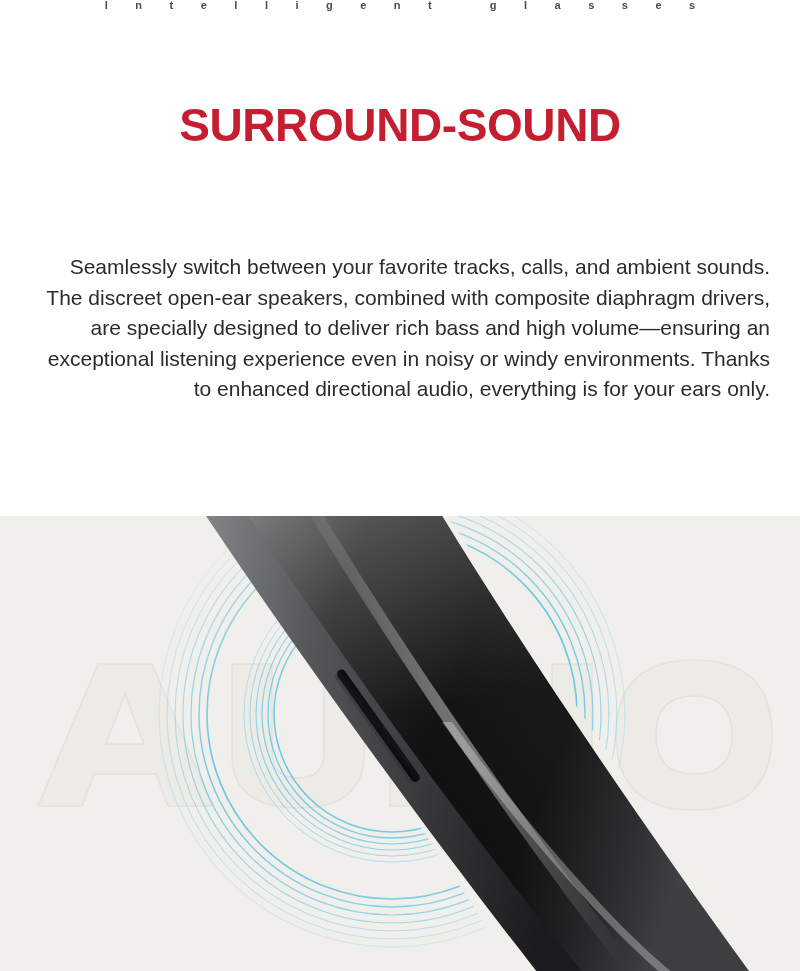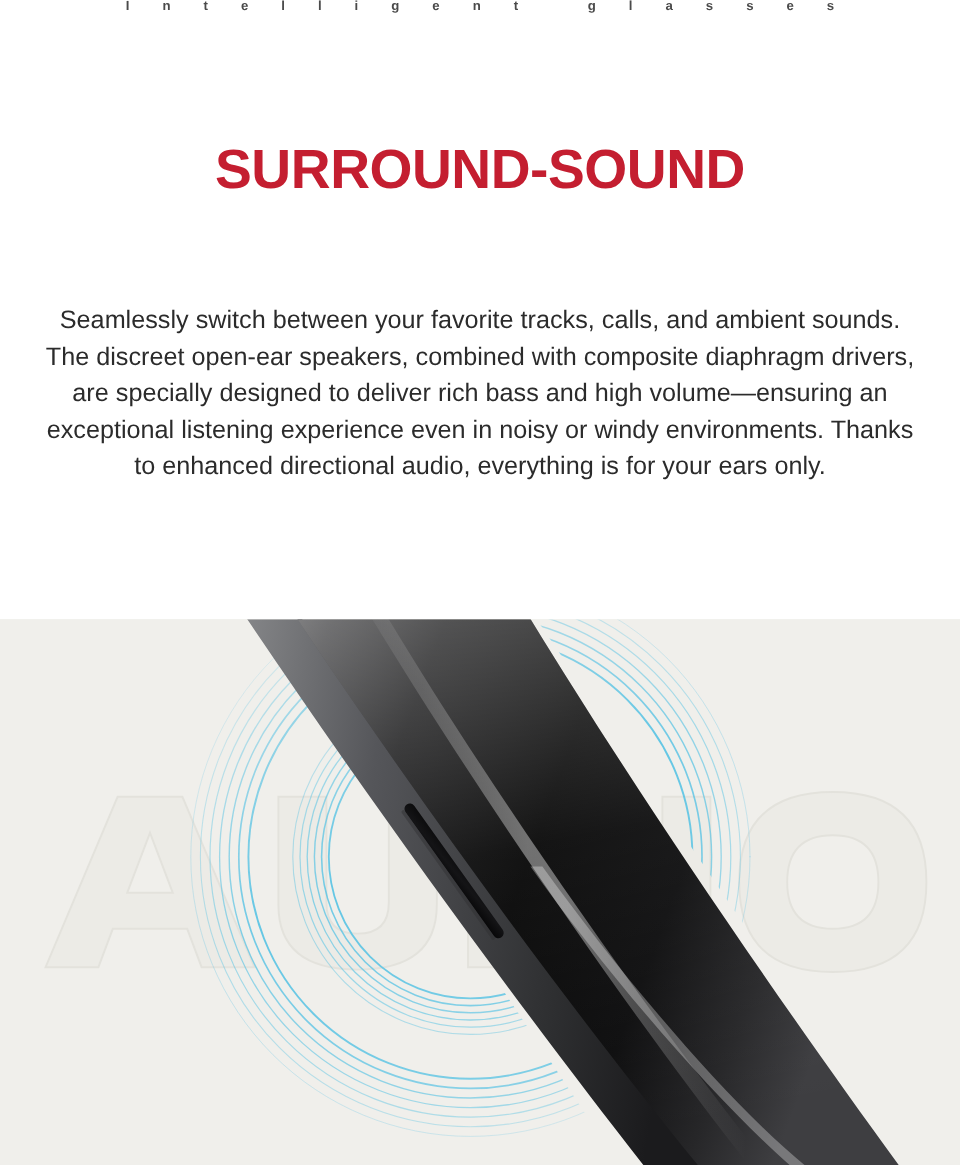--- a/index.html
+++ b/index.html
@@ -48,37 +48,37 @@
 
   
   .headline-block {
     position: absolute;
     top: 95px;
     left: 0;
     width: 800px;
     text-align: center;
   }
   .headline {
-    margin: 16px;
+    margin: 0;
     font-size: 46px;
     font-weight: 700;
     line-height: 1.32;
     letter-spacing: -0.4px;
     color: #C41E30;
     text-transform: uppercase;
     font-family: "Liberation Sans", sans-serif;
   }
 
   
   .copy-block {
     position: absolute;
     top: 252px;
     left: 0;
     width: 800px;
-    text-align: center;
+    text-align: right;
   }
   .copy-text {
     margin: 0 auto;
     width: 740px;
     font-size: 21px;
     line-height: 30.5px;
     color: #2b2b2b;
     font-weight: 400;
     font-family: "Liberation Sans", sans-serif;
   }

